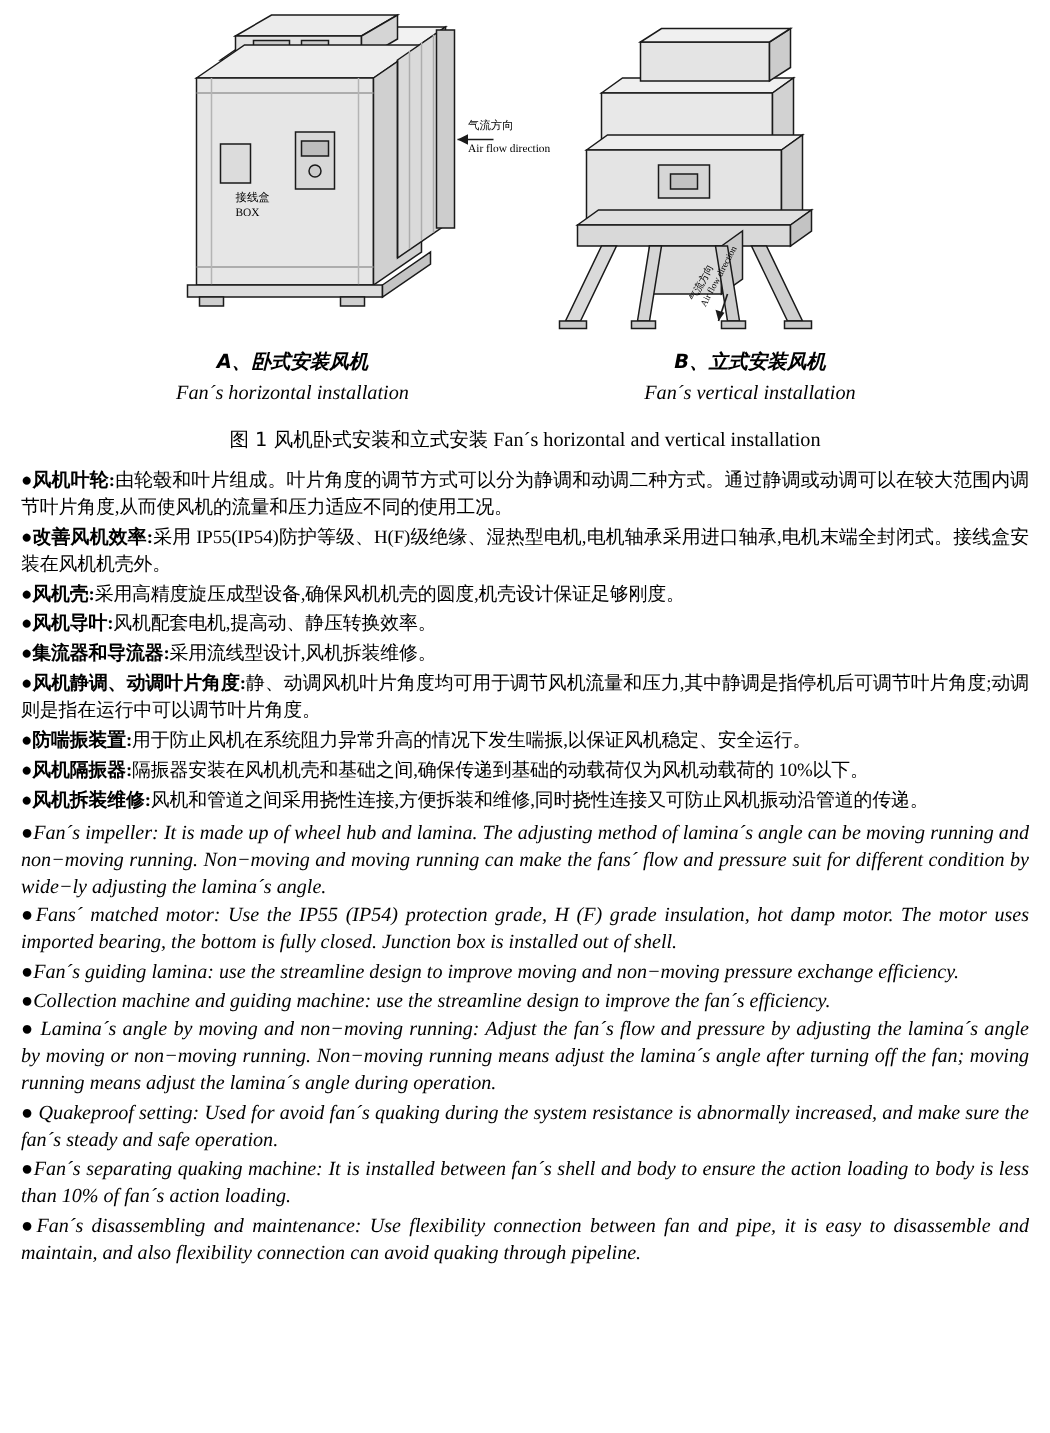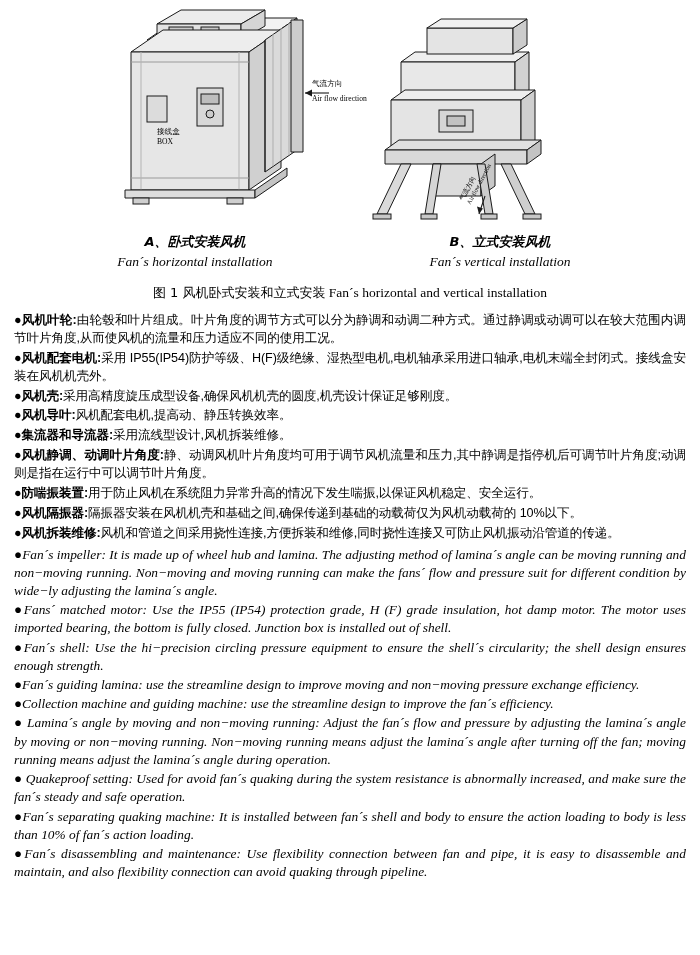--- a/index.html
+++ b/index.html
@@ -70,21 +70,21 @@
     padding: 0 14px 0 14px;
   }
   p.item {
     margin: 0 0 2px 0;
     font-size: 13.2px;
     line-height: 1.42;
     text-align: justify;
     text-justify: inter-ideograph;
   }
   p.cn {
-    font-family: Liberation Sans, sans-serif;
+    font-family: Liberation Serif, serif;
     font-size: 12.6px;
     line-height: 1.42;
     letter-spacing: -0.1px;
   }
   p.cn .lead {
     font-weight: 700;
   }
   p.en {
     font-family: "Liberation Serif", serif;
     font-size: 13.4px;
@@ -201,33 +201,32 @@
   </div>
 
   <div class="fig-title">
     <span class="cnpart">图 1 风机卧式安装和立式安装</span>
     <span class="enpart">Fan´s horizontal and vertical installation</span>
   </div>
 
   <div class="content">
 
     <p class="item cn"><span class="lead">●风机叶轮:</span><span>由轮毂和叶片组成。叶片角度的调节方式可以分为静调和动调二种方式。通过静调或动调可以在较大范围内调节叶片角度,从而使风机的流量和压力适应不同的使用工况。</span></p>
-    <p class="item cn"><span class="lead">●风机配套电机:</span><span>采用 IP55(IP54)防护等级、H(F)级绝缘、湿热型电机,电机轴承采用进口轴承,电机末端全封闭式。接线盒安装在风机机壳外。</span></p>
+    <p class="item cn"><span class="lead">●改善风机效率:</span><span>采用 IP55(IP54)防护等级、H(F)级绝缘、湿热型电机,电机轴承采用进口轴承,电机末端全封闭式。接线盒安装在风机机壳外。</span></p>
     <p class="item cn"><span class="lead">●风机壳:</span><span>采用高精度旋压成型设备,确保风机机壳的圆度,机壳设计保证足够刚度。</span></p>
     <p class="item cn"><span class="lead">●风机导叶:</span><span>风机配套电机,提高动、静压转换效率。</span></p>
     <p class="item cn"><span class="lead">●集流器和导流器:</span><span>采用流线型设计,风机拆装维修。</span></p>
     <p class="item cn"><span class="lead">●风机静调、动调叶片角度:</span><span>静、动调风机叶片角度均可用于调节风机流量和压力,其中静调是指停机后可调节叶片角度;动调则是指在运行中可以调节叶片角度。</span></p>
     <p class="item cn"><span class="lead">●防喘振装置:</span><span>用于防止风机在系统阻力异常升高的情况下发生喘振,以保证风机稳定、安全运行。</span></p>
     <p class="item cn"><span class="lead">●风机隔振器:</span><span>隔振器安装在风机机壳和基础之间,确保传递到基础的动载荷仅为风机动载荷的 10%以下。</span></p>
     <p class="item cn"><span class="lead">●风机拆装维修:</span><span>风机和管道之间采用挠性连接,方便拆装和维修,同时挠性连接又可防止风机振动沿管道的传递。</span></p>
 
     <div class="en-block">
       <p class="item en">●Fan´s impeller: It is made up of wheel hub and lamina. The adjusting method of lamina´s angle can be moving running and non−moving running. Non−moving and moving running can make the fans´ flow and pressure suit for different condition by wide−ly adjusting the lamina´s angle.</p>
       <p class="item en">●Fans´ matched motor: Use the IP55 (IP54) protection grade, H (F) grade insulation, hot damp motor. The motor uses imported bearing, the bottom is fully closed. Junction box is installed out of shell.</p>
-      <p class="item en">●Fan´s shell: Use the hi−precision circling pressure equipment to ensure the shell´s circularity; the shell design ensures enough strength.</p>
       <p class="item en">●Fan´s guiding lamina: use the streamline design to improve moving and non−moving pressure exchange efficiency.</p>
       <p class="item en">●Collection machine and guiding machine: use the streamline design to improve the fan´s efficiency.</p>
       <p class="item en">● Lamina´s angle by moving and non−moving running: Adjust the fan´s flow and pressure by adjusting the lamina´s angle by moving or non−moving running. Non−moving running means adjust the lamina´s angle after turning off the fan; moving running means adjust the lamina´s angle during operation.</p>
       <p class="item en">● Quakeproof setting: Used for avoid fan´s quaking during the system resistance is abnormally increased, and make sure the fan´s steady and safe operation.</p>
       <p class="item en">●Fan´s separating quaking machine: It is installed between fan´s shell and body to ensure the action loading to body is less than 10% of fan´s action loading.</p>
       <p class="item en">●Fan´s disassembling and maintenance: Use flexibility connection between fan and pipe, it is easy to disassemble and maintain, and also flexibility connection can avoid quaking through pipeline.</p>
     </div>
 
   </div>
 </div>

